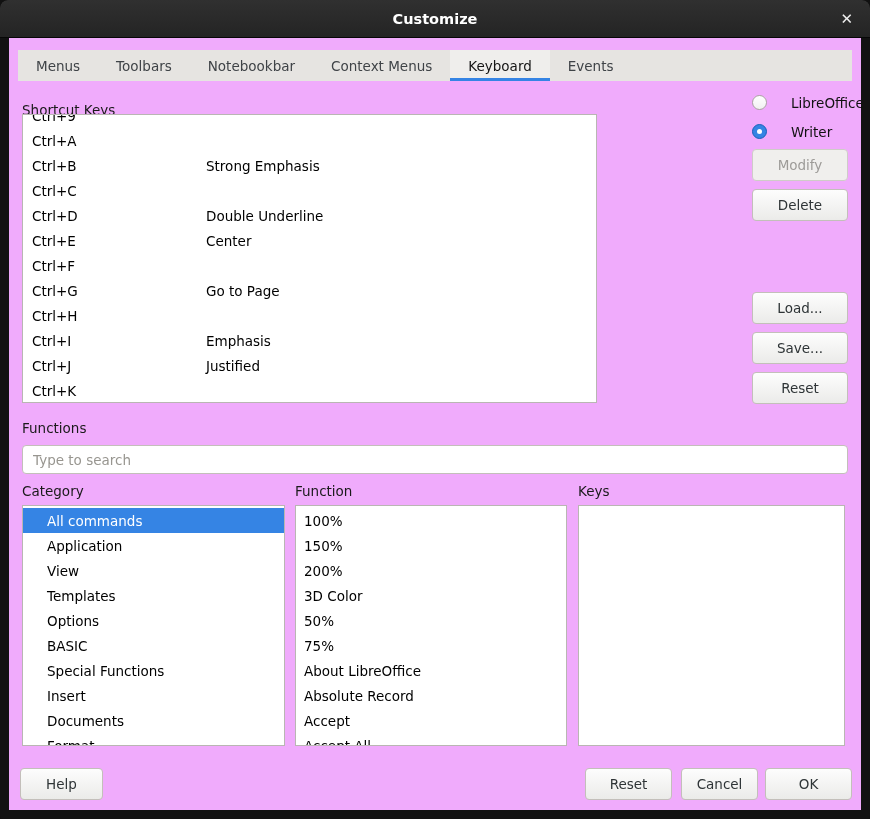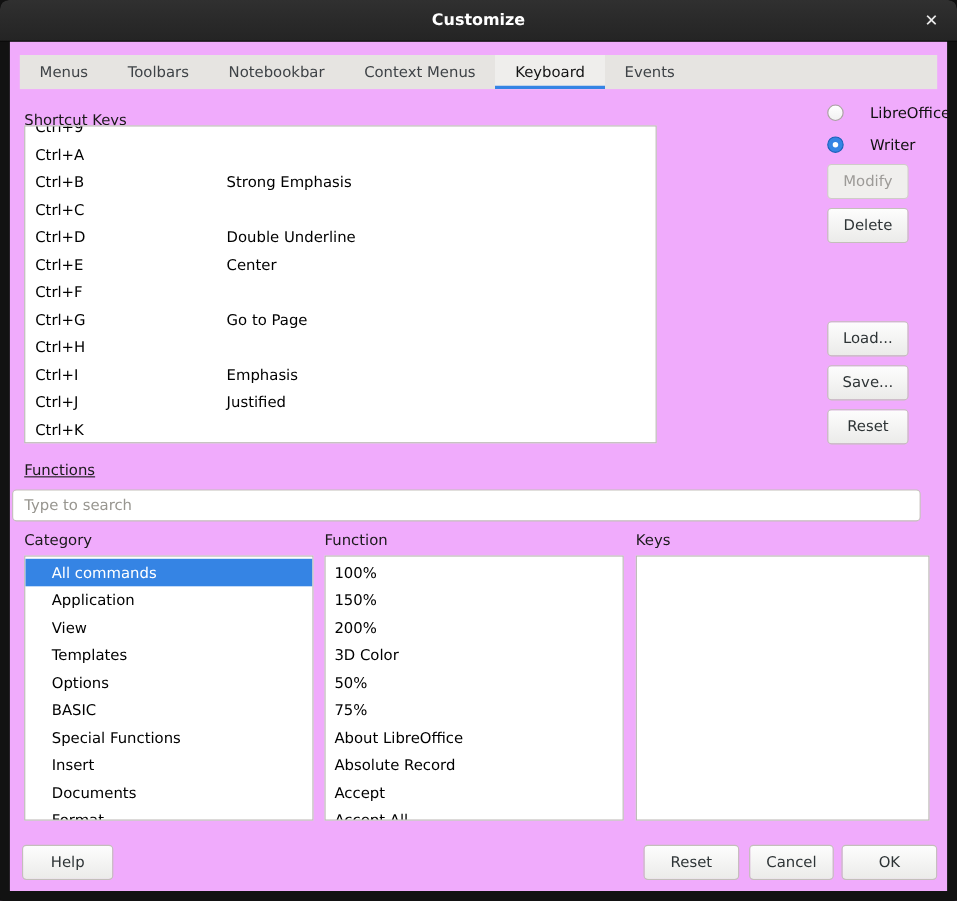--- a/index.html
+++ b/index.html
@@ -57,24 +57,24 @@
 
   .btn {
     position: absolute;
     background: linear-gradient(#fdfdfd, #ebebe9);
     border: 1px solid #c3bfba; border-radius: 4px;
     display: flex; align-items: center; justify-content: center;
     color: #2e3436; font-size: 13.5px; cursor: default;
   }
   .btn.disabled { color: #9d9b98; background: #f0efed; border-color: #cfccc8; }
 
-  .side-btn { left: 743px; width: 74px; height: 32px; }
-
-  
-  .search { position: absolute; left: 2px; top: 407px; width: 826px; height: 29px;
+  .side-btn { left: 743px; width: 96px; height: 32px; }
+
+  
+  .search { position: absolute; left: 13px; top: 407px; width: 826px; height: 29px;
     background: #ffffff; border: 1px solid #c3bfba; border-radius: 4px;
     padding: 0 10px; font-size: 13.5px; font-family: inherit; color: #2e3436; outline: none; }
   .search::placeholder { color: #989690; }
 
   
   #category-list { left: 13px; top: 467px; width: 263px; height: 241px; padding-top: 2px; }
   #function-list { left: 286px; top: 467px; width: 272px; height: 241px; padding-top: 2px; }
   #keys-list     { left: 569px; top: 467px; width: 267px; height: 241px; }
   .litem { height: 25px; display: flex; align-items: center; color: #000; }
   .litem.cat { padding-left: 24px; }
@@ -169,21 +169,21 @@
         <span class="radiolabel">Writer</span>
       </div>
       <div></div>
 
     <div class="btn side-btn disabled" style="top:111px;">Modify</div>
     <div class="btn side-btn" style="top:151px;">Delete</div>
     <div class="btn side-btn" style="top:254px;">Load...</div>
     <div class="btn side-btn" style="top:294px;">Save...</div>
     <div class="btn side-btn" style="top:334px;">Reset</div>
 
-    <div class="sectlabel" style="left:13px; top:382px;text-decoration:underline;">Functions</div>
+    <div class="sectlabel" style="left:13px; top:382px;">Functions</div>
 
     <input class="search" type="text" placeholder="Type to search" style="">
 
     <div class="sectlabel" style="left:13px; top:445px;">Category</div>
     <div class="sectlabel" style="left:286px; top:445px;">Function</div>
     <div class="sectlabel" style="left:569px; top:445px;">Keys</div>
 
     <div class="listbox" id="category-list">
         <div class="litem cat selected">All commands</div>
         <div class="litem cat">Application</div>

